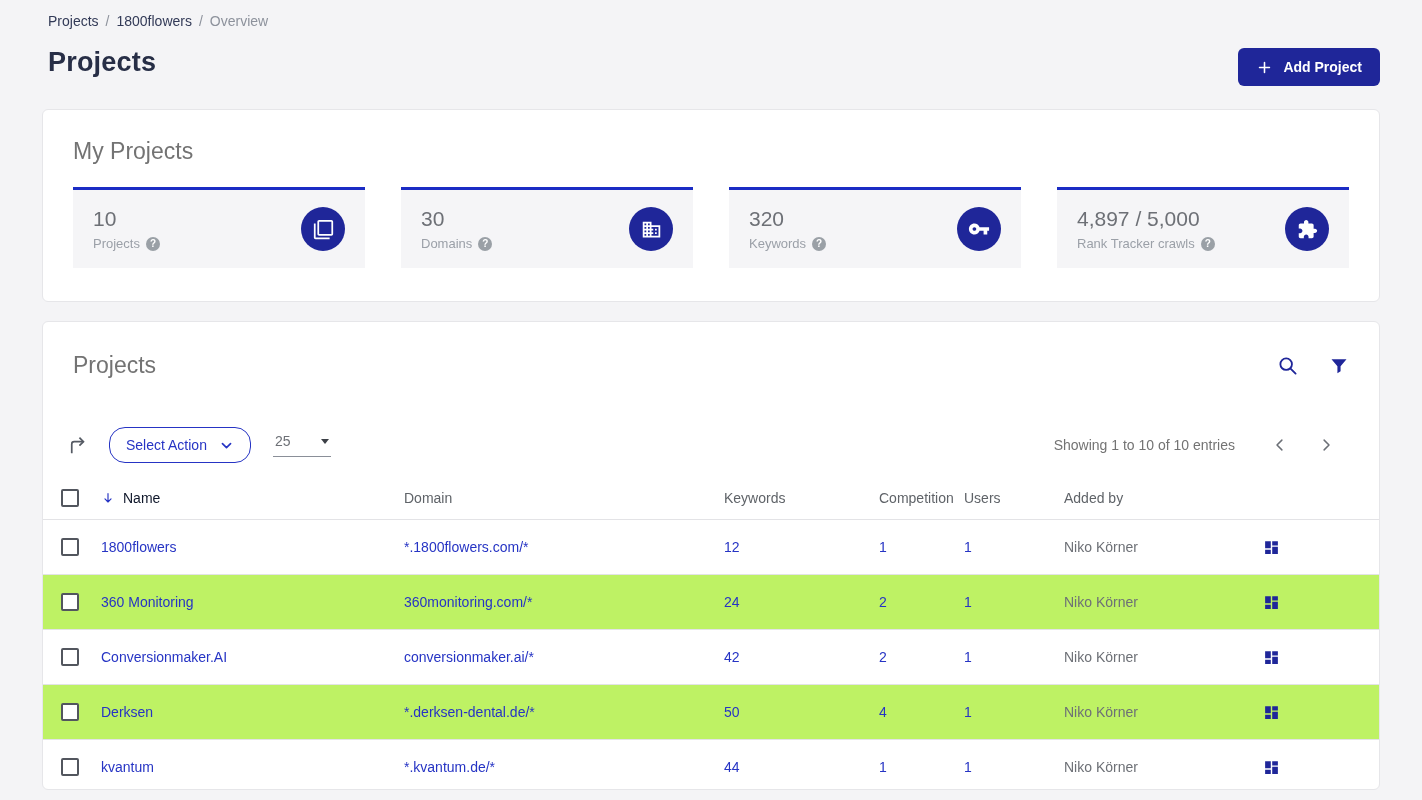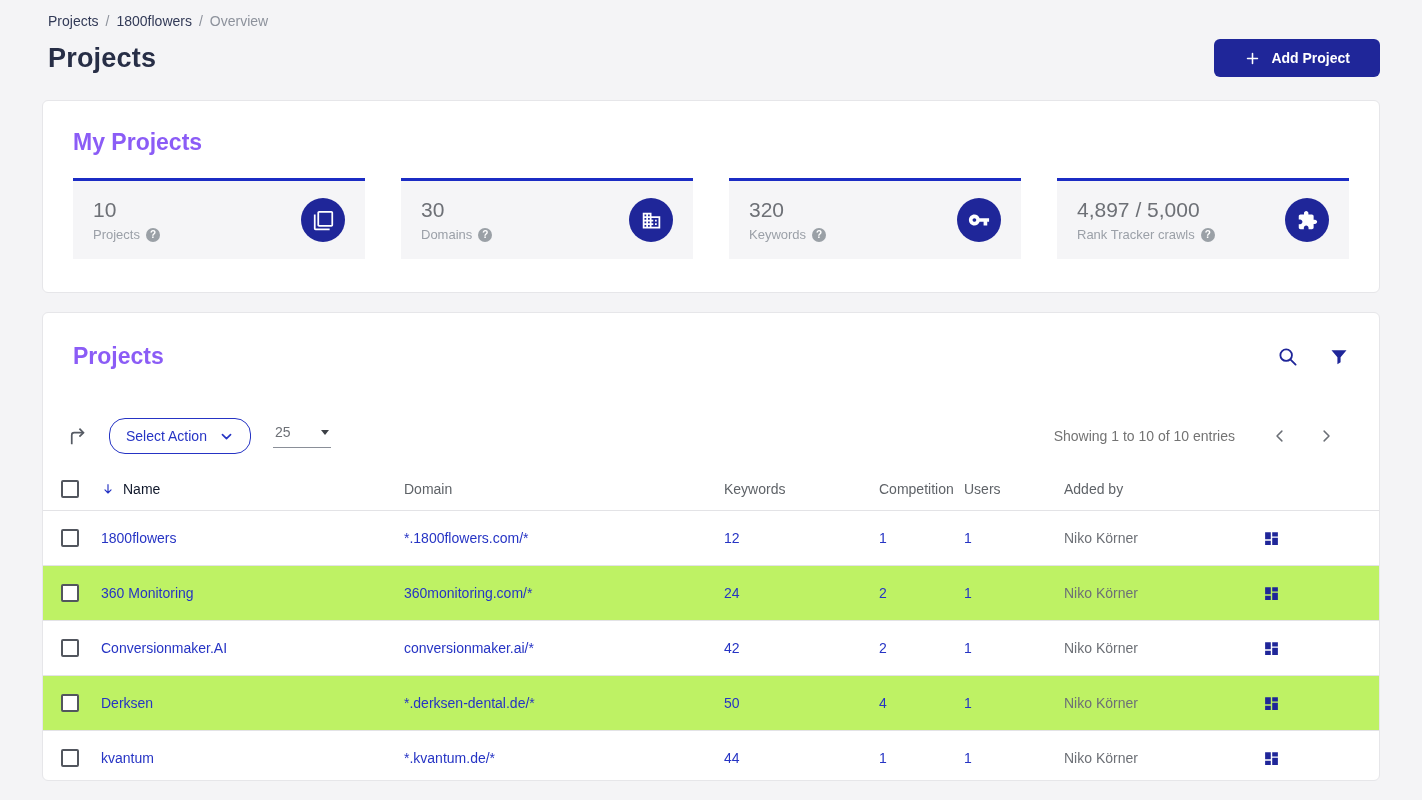--- a/index.html
+++ b/index.html
@@ -11,30 +11,31 @@
   }
   
   .top { padding:13px 42px 0 48px; }
   .breadcrumb { font-size:14px; color:#8d929c; display:flex; gap:7px; align-items:center; }
   .breadcrumb .crumb { color:#323a57; font-weight:500; cursor:pointer; }
   .breadcrumb .crumb.current { color:#8d929c; font-weight:400; cursor:default; }
   .title-row { display:flex; justify-content:space-between; align-items:center; margin-top:10px; }
   .page-title { font-size:27px; font-weight:600; color:#272e46; letter-spacing:.2px; }
   .add-btn {
     background:#1f2699; color:#fff; border:none; border-radius:6px;
-    height:38px; padding:0 30px; font-size:14px; font-weight:600;
+    height:38px; padding:0 18px; font-size:14px; font-weight:600;
     display:flex; align-items:center; gap:10px; cursor:pointer;
     font-family:"Liberation Sans", sans-serif;
+    margin-top:9px;
   }
   
   .panel {
     background:#fff; border:1px solid #e6e6e9; border-radius:6px;
     margin:0 42px;
   }
-  .panel-title { font-size:23px; font-weight:700; color:#8b5cf6; }
+  .panel-title { font-size:23px; font-weight:400; color:#737373; }
   
   .panel1 { margin-top:23px; height:193px; padding:28px 30px; }
   .stats { display:flex; gap:36px; margin-top:22px; }
   .stat {
     flex:1; border-top:3px solid #1b2cc4; background:#f5f5f7;
     height:81px; display:flex; align-items:center; padding:0 20px;
   }
   .stat-info { flex:1; }
   .stat-value { font-size:21px; color:#6d7076; }
   .stat-label { font-size:13px; color:#9ba0a8; margin-top:5px; display:flex; align-items:center; gap:6px; }

